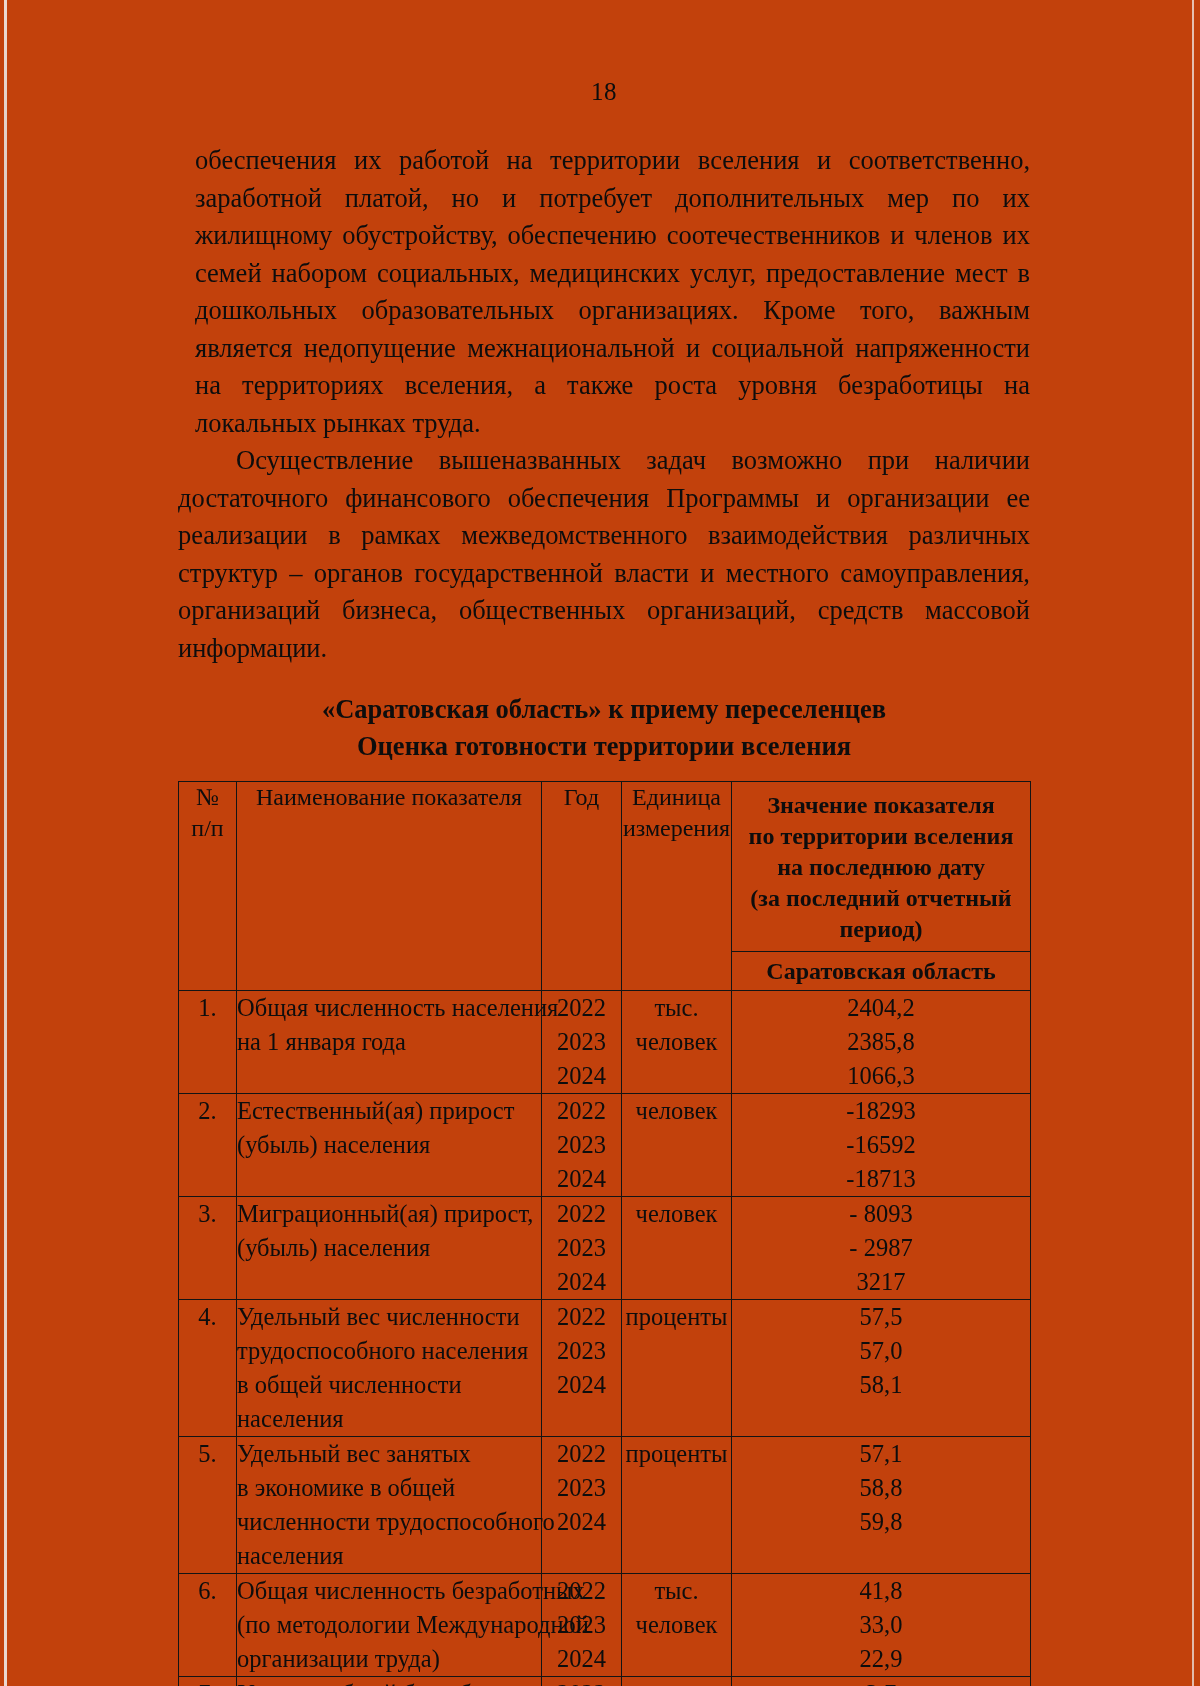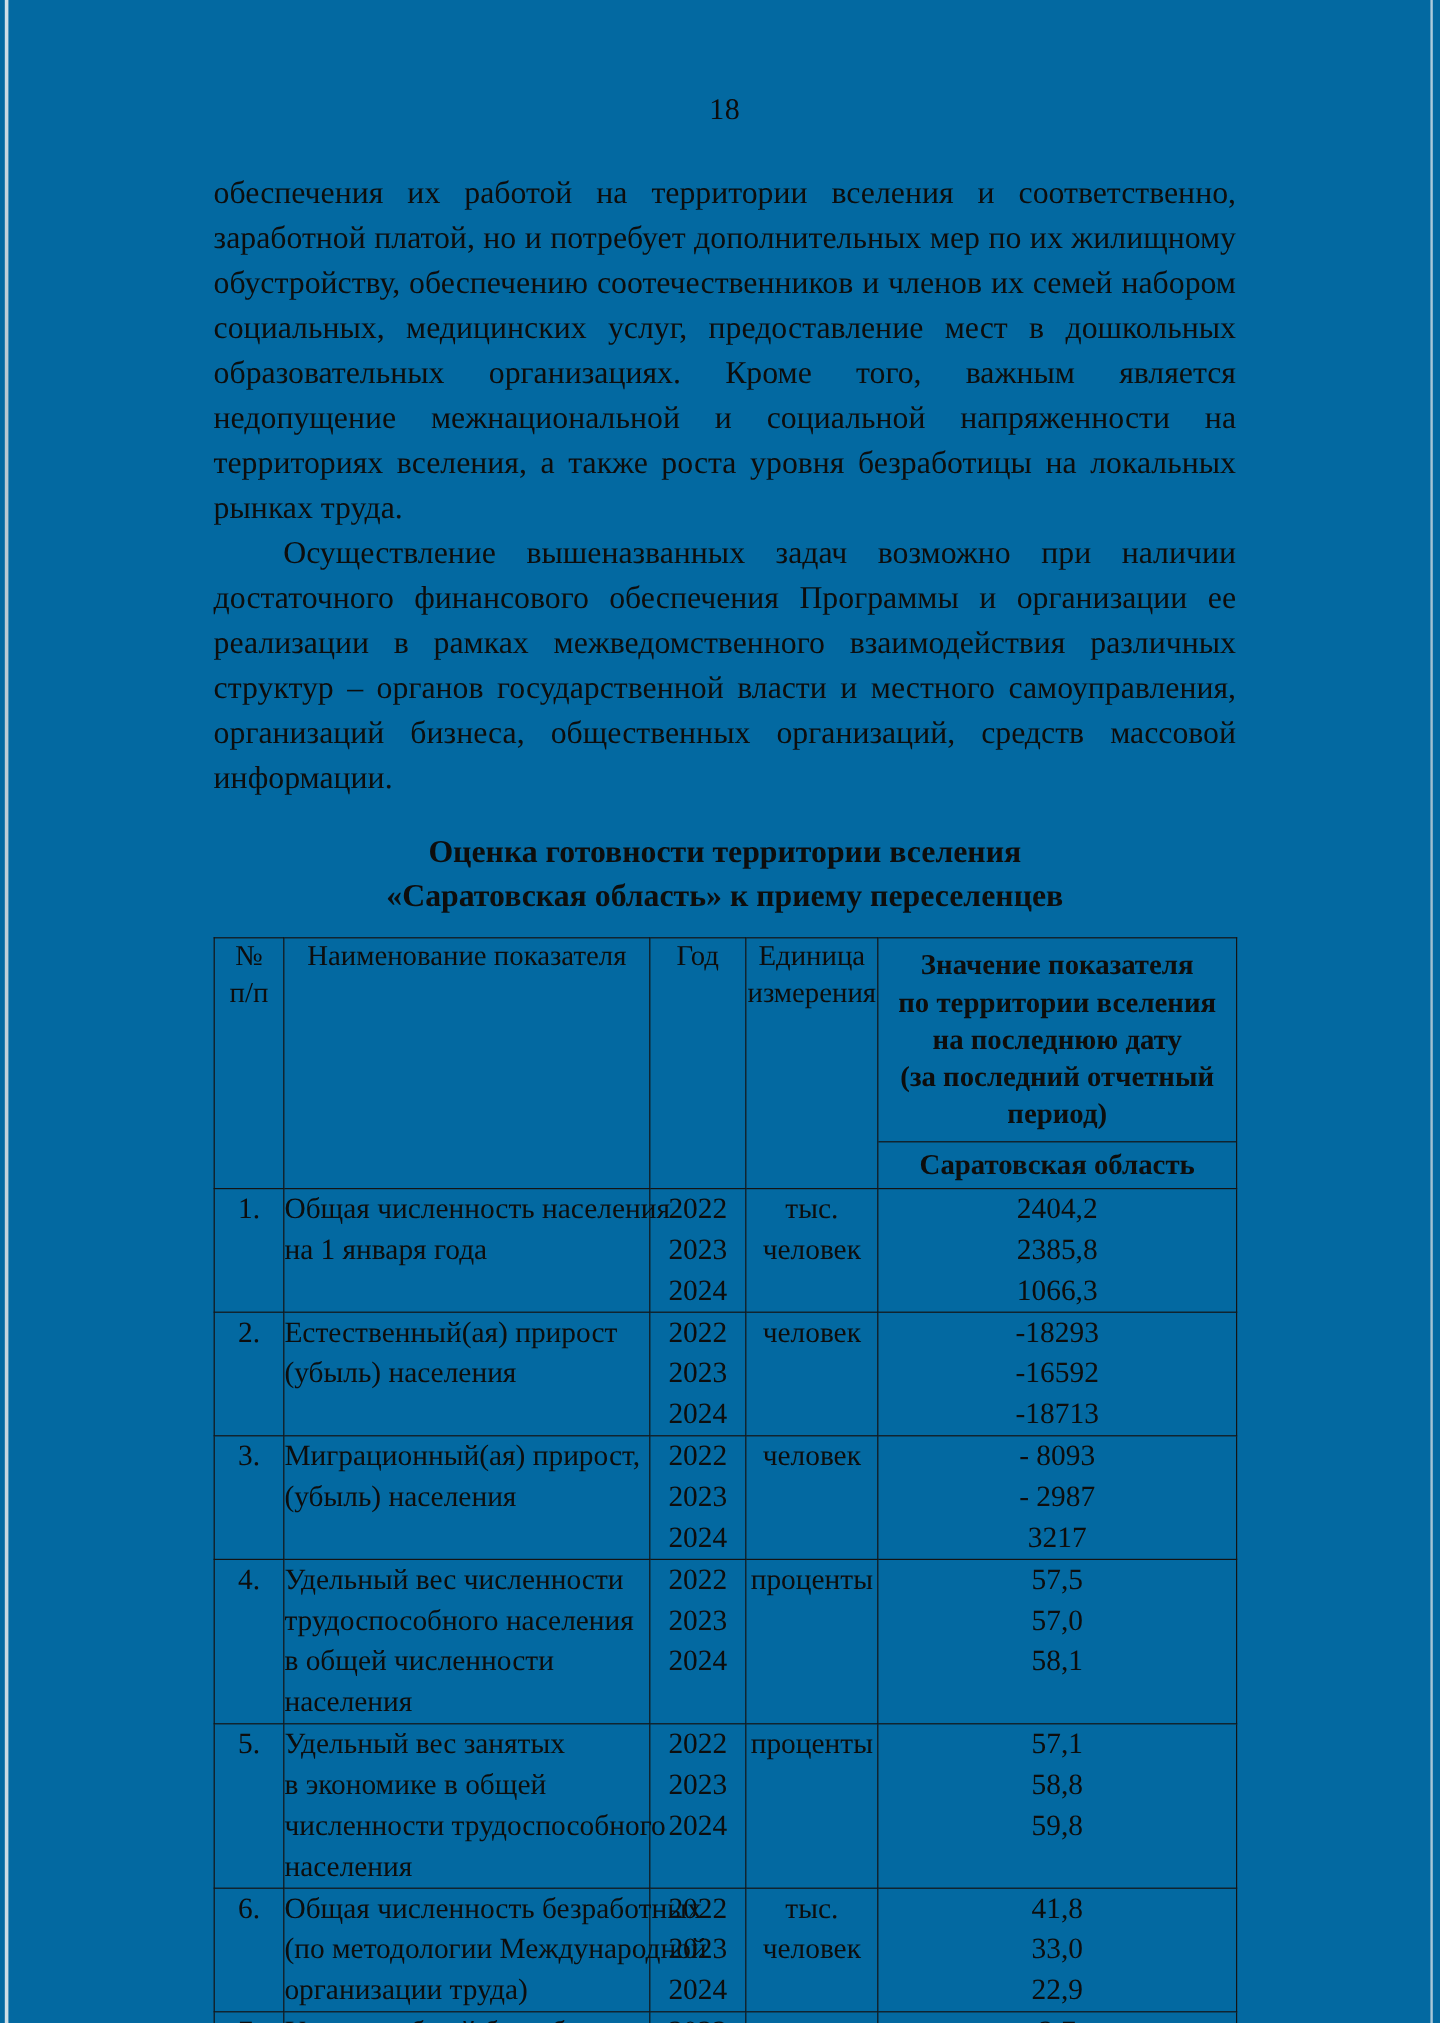--- a/index.html
+++ b/index.html
@@ -10,21 +10,21 @@
   }
   body {
     font-family: "Liberation Serif", "DejaVu Serif", serif;
     color: #0d0d0d;
   }
   .page {
     position: relative;
     width: 1200px;
     height: 1686px;
     margin: 0 auto;
-    background: #0369a1;
+    background: #c2410c;
     overflow: hidden;
   }
   
   .scan-edge-left {
     position: absolute;
     top: 0; left: 4px;
     width: 3px; height: 1686px;
     background: linear-gradient(to bottom, #f4f4f4, #d8d8d8 20%, #e6e6e6 60%, #f2f2f2);
     opacity: .85;
   }
@@ -50,20 +50,21 @@
   p.body-par {
     margin: 0;
     font-size: 26.5px;
     line-height: 37.5px;
     text-align: justify;
     text-justify: inter-word;
     hyphens: none;
   }
   p.body-par.first {
     margin-top: 36px;
+    margin-left: 17px;
   }
   p.body-par.indent {
     text-indent: 58px;
   }
   .doc-title {
     margin-top: 24px;
     text-align: center;
     font-weight: bold;
     font-size: 26.5px;
     line-height: 37px;
@@ -143,22 +144,22 @@
   <div class="scan-edge-right"></div>
 
   <div class="content">
 
     <div class="page-number">18</div>
 
     <p class="body-par first">обеспечения их работой на территории вселения и соответственно, заработной платой, но и потребует дополнительных мер по их жилищному обустройству, обеспечению соотечественников и членов их семей набором социальных, медицинских услуг, предоставление мест в дошкольных образовательных организациях. Кроме того, важным является недопущение межнациональной и социальной напряженности на территориях вселения, а также роста уровня безработицы на локальных рынках труда.</p>
     <p class="body-par indent">Осуществление вышеназванных задач возможно при наличии достаточного финансового обеспечения Программы и организации ее реализации в рамках межведомственного взаимодействия различных структур – органов государственной власти и местного самоуправления, организаций бизнеса, общественных организаций, средств массовой информации.</p>
 
     <div class="doc-title">
+      <span class="line">«Саратовская область» к приему переселенцев</span>
       <span class="line">Оценка готовности территории вселения</span>
-      <span class="line">«Саратовская область» к приему переселенцев</span>
     </div>
 
     <table class="assessment">
       <colgroup>
         <col class="col-num">
         <col class="col-name">
         <col class="col-year">
         <col class="col-unit">
         <col class="col-value">
       </colgroup>

